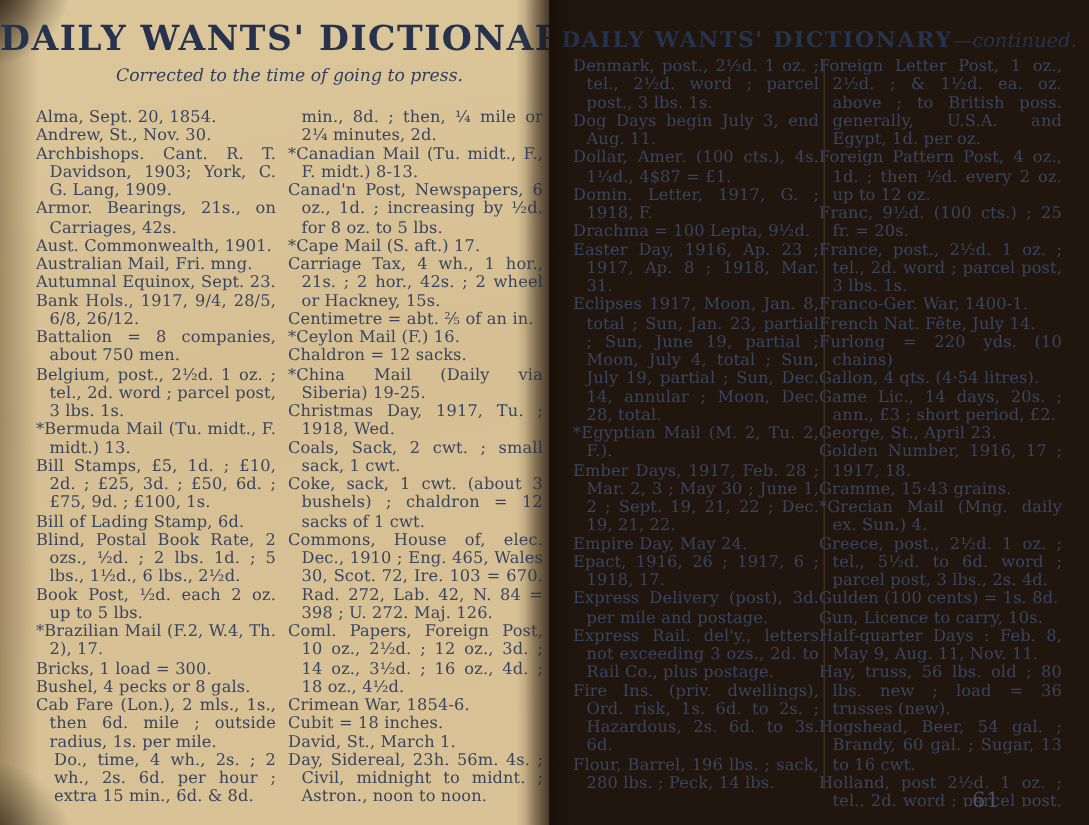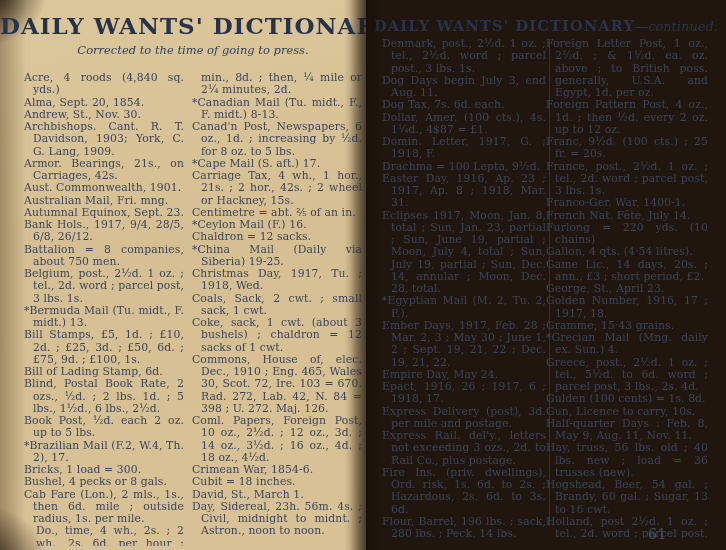--- a/index.html
+++ b/index.html
@@ -73,21 +73,20 @@
 <body>
 
 <div class="book">
 
   <div class="page page-left">
     <div class="lp-header">
       <div class="lp-title">DAILY WANTS' DICTIONARY.</div>
       <div class="lp-subtitle">Corrected to the time of going to press.</div>
     </div>
     <div class="col lp-col1">
-        <p class="entry">Acre, 4 roods (4,840 sq. yds.)</p>
         <p class="entry">Alma, Sept. 20, 1854.</p>
         <p class="entry">Andrew, St., Nov. 30.</p>
         <p class="entry">Archbishops. Cant. R. T. Davidson, 1903; York, C. G. Lang, 1909.</p>
         <p class="entry">Armor. Bearings, 21s., on Carriages, 42s.</p>
         <p class="entry">Aust. Commonwealth, 1901.</p>
         <p class="entry">Australian Mail, Fri. mng.</p>
         <p class="entry">Autumnal Equinox, Sept. 23.</p>
         <p class="entry">Bank Hols., 1917, 9/4, 28/5, 6/8, 26/12.</p>
         <p class="entry">Battalion = 8 companies, about 750 men.</p>
         <p class="entry">Belgium, post., 2½d. 1 oz. ; tel., 2d. word ; parcel post, 3 lbs. 1s.</p>
@@ -125,21 +124,20 @@
   </div>
 
   <div class="page page-right">
     <div class="rp-header">
       <span class="rp-title">DAILY WANTS' DICTIONARY</span><span class="rp-cont">—continued.</span>
     </div>
     <div class="col-divider"></div>
     <div class="col rp-col1">
         <p class="entry">Denmark, post., 2½d. 1 oz. ; tel., 2½d. word ; parcel post., 3 lbs. 1s.</p>
         <p class="entry">Dog Days begin July 3, end Aug. 11.</p>
-        <p class="entry">Dog Tax, 7s. 6d. each.</p>
         <p class="entry">Dollar, Amer. (100 cts.), 4s. 1¼d., 4$87 = £1.</p>
         <p class="entry">Domin. Letter, 1917, G. ; 1918, F.</p>
         <p class="entry">Drachma = 100 Lepta, 9½d.</p>
         <p class="entry">Easter Day, 1916, Ap. 23 ; 1917, Ap. 8 ; 1918, Mar. 31.</p>
         <p class="entry">Eclipses 1917, Moon, Jan. 8, total ; Sun, Jan. 23, partial ; Sun, June 19, partial ; Moon, July 4, total ; Sun, July 19, partial ; Sun, Dec. 14, annular ; Moon, Dec. 28, total.</p>
         <p class="entry">*Egyptian Mail (M. 2, Tu. 2, F.).</p>
         <p class="entry">Ember Days, 1917, Feb. 28 ; Mar. 2, 3 ; May 30 ; June 1, 2 ; Sept. 19, 21, 22 ; Dec. 19, 21, 22.</p>
         <p class="entry">Empire Day, May 24.</p>
         <p class="entry">Epact, 1916, 26 ; 1917, 6 ; 1918, 17.</p>
         <p class="entry">Express Delivery (post), 3d. per mile and postage.</p>
@@ -158,21 +156,21 @@
         <p class="entry">Gallon, 4 qts. (4·54 litres).</p>
         <p class="entry">Game Lic., 14 days, 20s. ; ann., £3 ; short period, £2.</p>
         <p class="entry">George, St., April 23.</p>
         <p class="entry">Golden Number, 1916, 17 ; 1917, 18.</p>
         <p class="entry">Gramme, 15·43 grains.</p>
         <p class="entry">*Grecian Mail (Mng. daily ex. Sun.) 4.</p>
         <p class="entry">Greece, post., 2½d. 1 oz. ; tel., 5½d. to 6d. word ; parcel post, 3 lbs., 2s. 4d.</p>
         <p class="entry">Gulden (100 cents) = 1s. 8d.</p>
         <p class="entry">Gun, Licence to carry, 10s.</p>
         <p class="entry">Half-quarter Days : Feb. 8, May 9, Aug. 11, Nov. 11.</p>
-        <p class="entry">Hay, truss, 56 lbs. old ; 40 lbs. new ; load = 36 trusses (new).</p>
+        <p class="entry">Hay, truss, 56 lbs. old ; 80 lbs. new ; load = 36 trusses (new).</p>
         <p class="entry">Hogshead, Beer, 54 gal. ; Brandy, 60 gal. ; Sugar, 13 to 16 cwt.</p>
         <p class="entry">Holland, post 2½d. 1 oz. ; tel., 2d. word ; parcel post, 3 lbs. 10d.</p>
       </div>
     <div class="page-number">61</div>
   </div>
 
   <div class="gutter"></div>
 </div>
 
 </body></html>

